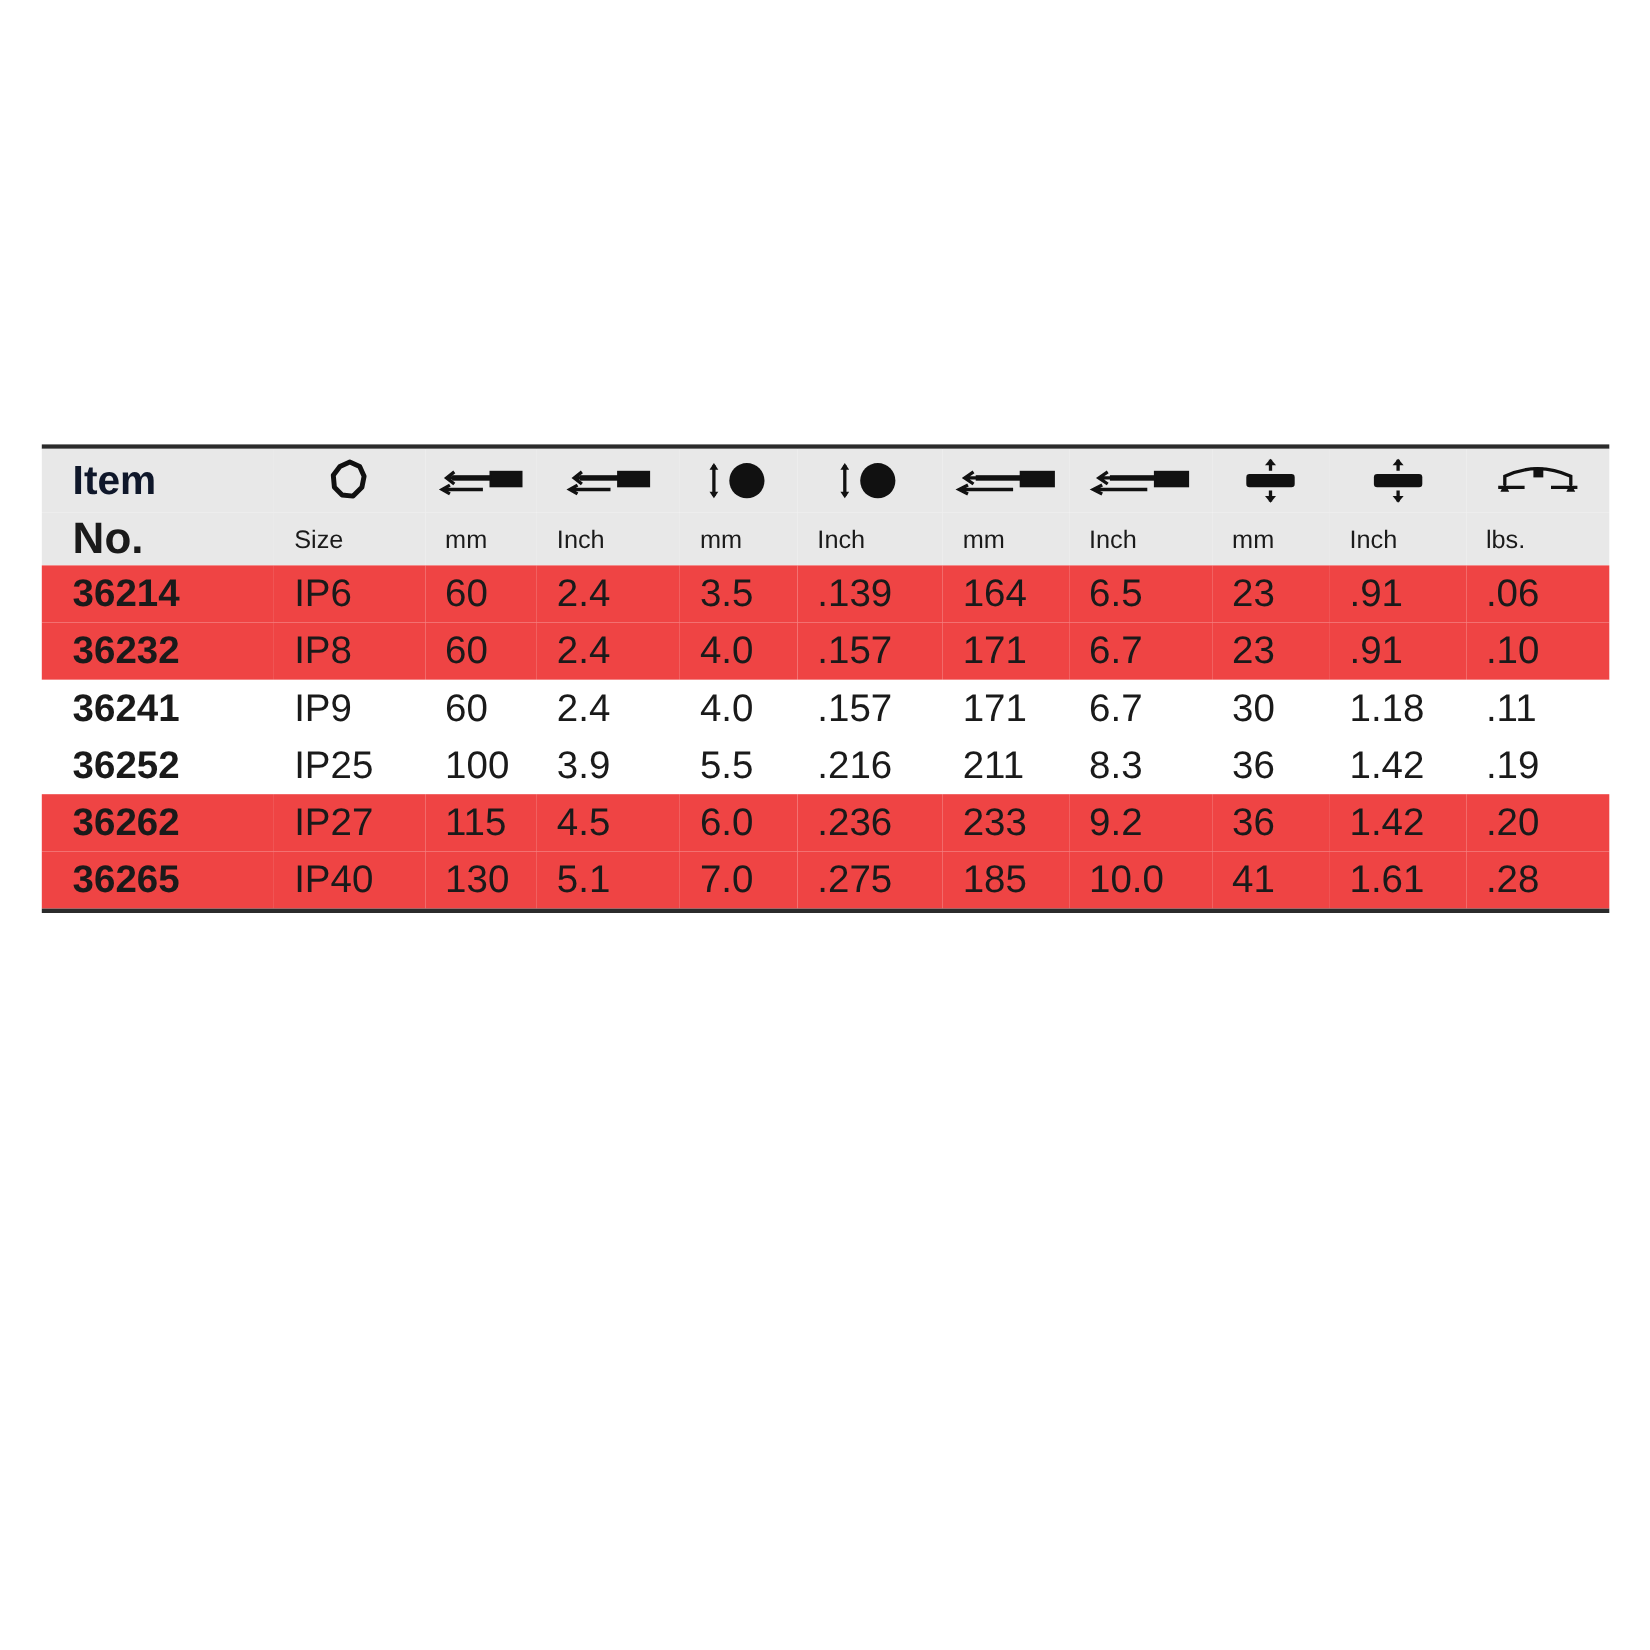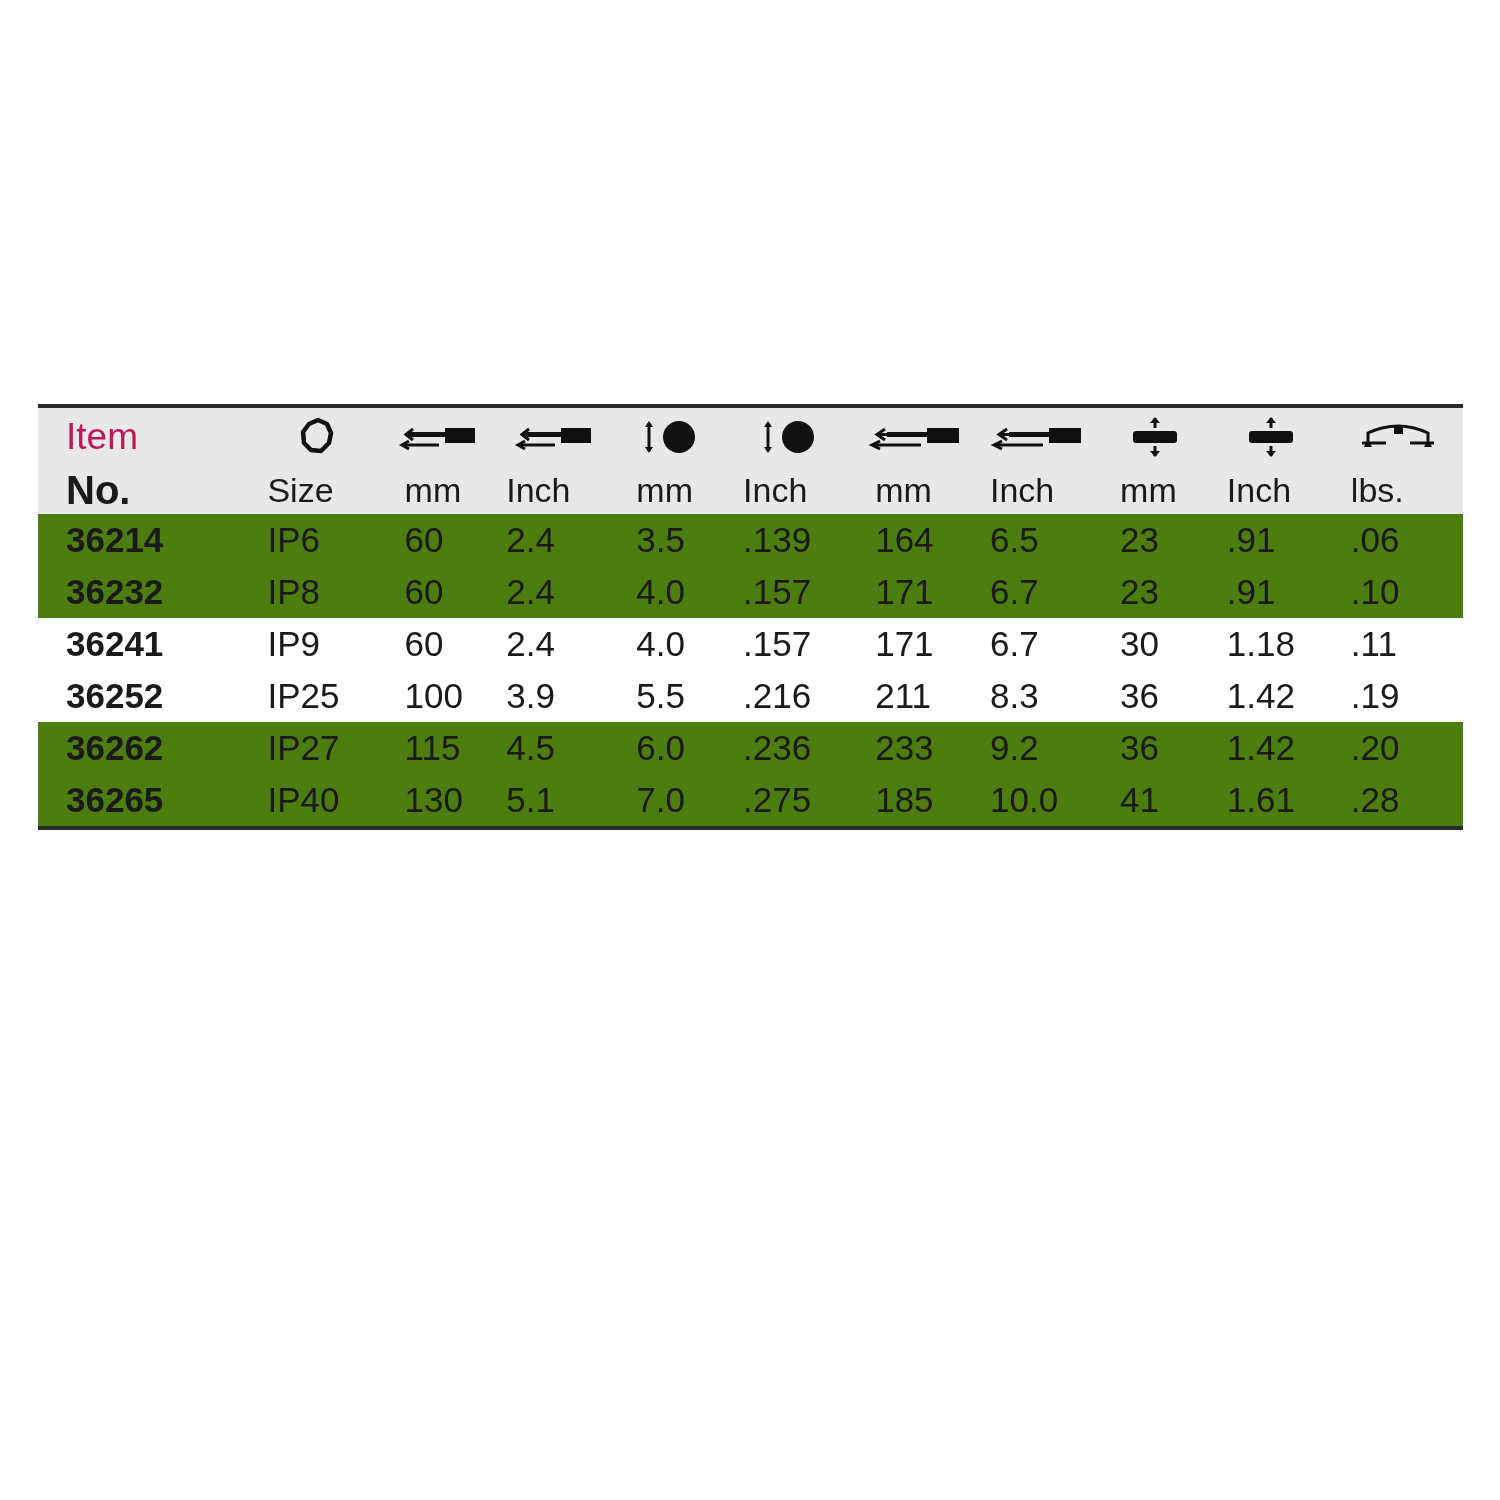--- a/index.html
+++ b/index.html
@@ -37,34 +37,34 @@
   col.c2 { width: 100px; }
   col.c3 { width: 128px; }
   col.c4 { width: 105px; }
   col.c5 { width: 130px; }
   col.c6 { width: 113px; }
   col.c7 { width: 128px; }
   col.c8 { width: 105px; }
   col.c9 { width: 122px; }
   col.c10 { width: 128px; }
 
-  .row-shade { background: #4d7c0f; }
+  .row-shade { background: #ef4444; }
   .row-plain { background: #ffffff; }
 
   .hdr-band { background: #e8e8e8; }
 
   .icon-row td {
     height: 58px;
     vertical-align: middle;
     text-align: center;
   }
   .unit-row td {
     height: 48px;
     vertical-align: middle;
-    font-size: 34px;
+    font-size: 23px;
     color: #1a1a1a;
     font-weight: normal;
   }
   .unit-row td.item-no {
     font-weight: bold;
     font-size: 40px;
   }
   .data-row td {
     height: 52px;
     vertical-align: middle;
@@ -77,23 +77,23 @@
   td.left-pad {
     padding-left: 28px !important;
     text-align: left;
   }
   td.pad-left-small {
     padding-left: 18px !important;
     text-align: left;
   }
 
   .hdr-item-label {
-    font-weight: normal;
+    font-weight: bold;
     font-size: 37px;
-    color: #be185d;
+    color: #0f172a;
   }
 
   
   .top-rule {
     height: 4px;
     background: #2b2b2b;
     width: 100%;
   }
   .bottom-rule {
     height: 4px;

